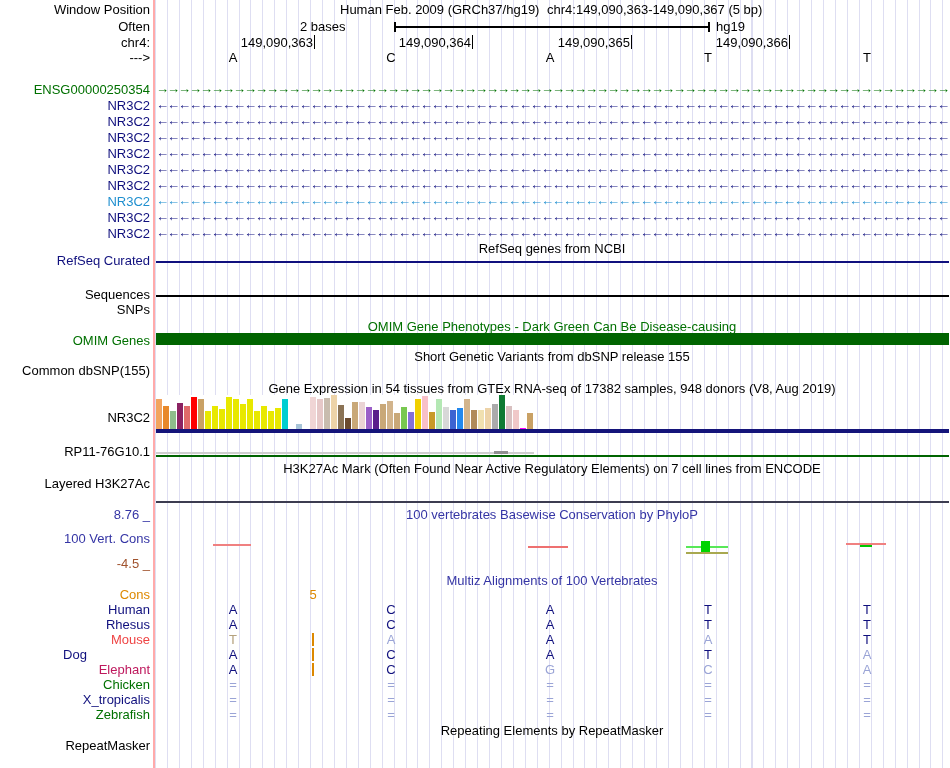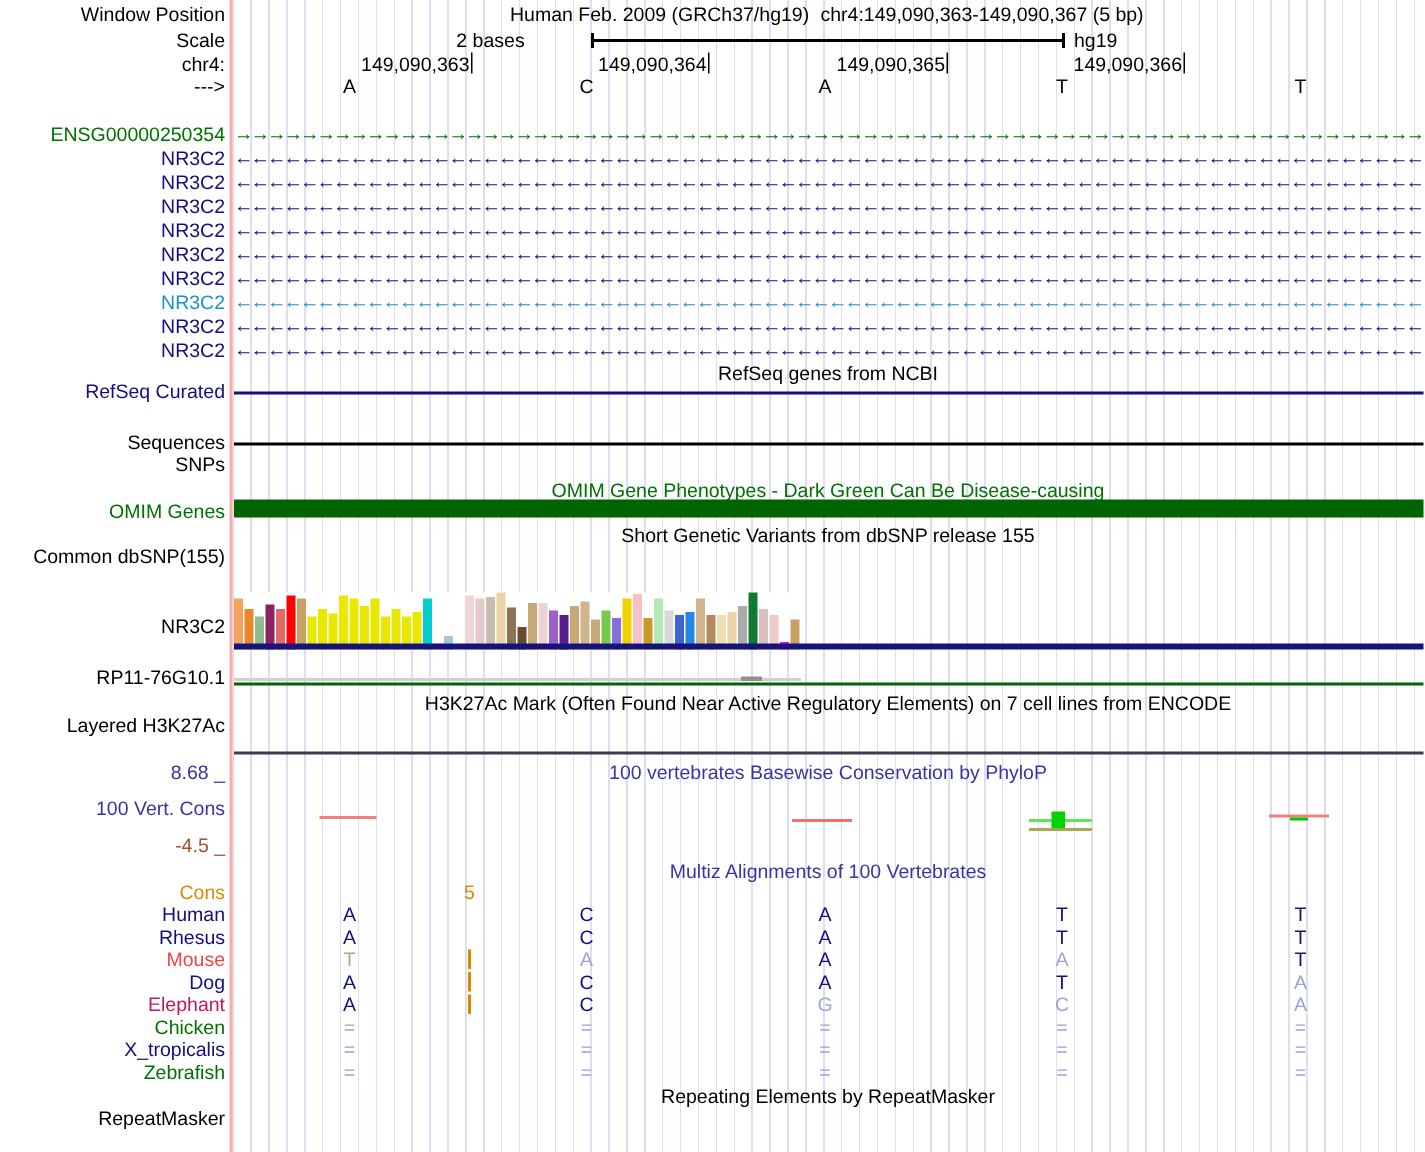--- a/index.html
+++ b/index.html
@@ -30,22 +30,22 @@
 <body>
 
 <div id="browser">
   <div class="track-bg"></div>
   <div class="side-line"></div>
 
   <div class="lbl" style="top:2px">Window Position</div>
   <div class="abs" style="top:2px;left:340px">Human Feb. 2009 (GRCh37/hg19)</div>
   <div class="abs" style="top:2px;left:547px">chr4:149,090,363-149,090,367 (5 bp)</div>
 
-  <div class="lbl" style="top:19px">Scale</div>
-  <div class="abs" style="top:19px;left:283px;width:88px;text-align:center">2 bases</div>
+  <div class="lbl" style="top:19px">Often</div>
+  <div class="abs" style="top:19px;left:300px;width:88px;text-align:left">2 bases</div>
   <div class="hline" style="top:26px;left:394px;width:316px;border-top:2px solid #000"></div>
   <div class="hline" style="top:22px;left:394px;width:2px;height:10px;background:#000"></div>
   <div class="hline" style="top:22px;left:708px;width:2px;height:10px;background:#000"></div>
   <div class="abs" style="top:19px;left:716px">hg19</div>
 
   <div class="lbl" style="top:35px">chr4:</div>
   <div class="coord" style="top:35px;left:203px">149,090,363</div>
   <div class="coord" style="top:35px;left:361px">149,090,364</div>
   <div class="coord" style="top:35px;left:520px">149,090,365</div>
   <div class="coord" style="top:35px;left:678px">149,090,366</div>
@@ -86,20 +86,21 @@
   <div class="hline" style="top:295px;left:156px;width:793px;height:2px;background:#000"></div>
   <div class="lbl" style="top:302px">SNPs</div>
 
   <div class="ttl grn" style="top:319px">OMIM Gene Phenotypes - Dark Green Can Be Disease-causing</div>
   <div class="lbl grn" style="top:333px">OMIM Genes</div>
   <div class="hline" style="top:333px;left:156px;width:793px;height:12px;background:#006400"></div>
 
   <div class="ttl" style="top:349px">Short Genetic Variants from dbSNP release 155</div>
   <div class="lbl" style="top:363px">Common dbSNP(155)</div>
 
+  <div class="ttl" style="top:381px">Gene Expression in 54 tissues from GTEx RNA-seq of 17382 samples, 948 donors (V8, Aug 2019)</div>
   <div class="lbl" style="top:410px">NR3C2</div>
   <div id="gtex-bars">
       <span style="height: 34px; background: rgb(242, 164, 95);"></span>
       <span style="height: 27px; background: rgb(232, 136, 42);"></span>
       <span style="height: 22px; background: rgb(143, 188, 139);"></span>
       <span style="height: 30px; background: rgb(139, 34, 98);"></span>
       <span style="height: 27px; background: rgb(224, 106, 106);"></span>
       <span style="height: 36px; background: rgb(255, 0, 0);"></span>
       <span style="height: 34px; background: rgb(201, 161, 101);"></span>
       <span style="height: 22px; background: rgb(232, 232, 0);"></span>
@@ -154,21 +155,21 @@
 
   <div class="lbl" style="top:444px">RP11-76G10.1</div>
   <div class="hline" style="top:452px;left:156px;width:378px;height:2px;background:#CFCFCF"></div>
   <div class="hline" style="top:451px;left:494px;width:14px;height:3px;background:#909090"></div>
   <div class="hline" style="top:455px;left:156px;width:793px;height:2px;background:#006400"></div>
 
   <div class="ttl" style="top:461px">H3K27Ac Mark (Often Found Near Active Regulatory Elements) on 7 cell lines from ENCODE</div>
   <div class="lbl" style="top:476px">Layered H3K27Ac</div>
   <div class="hline" style="top:501px;left:156px;width:793px;height:2px;background:#3C3C50"></div>
 
-  <div class="lbl" style="top:507px;color:#3535A5">8.68 _</div>
+  <div class="lbl" style="top:507px;color:#3535A5">8.76 _</div>
   <div class="ttl blu" style="top:507px">100 vertebrates Basewise Conservation by PhyloP</div>
   <div class="lbl blu" style="top:531px">100 Vert. Cons</div>
   <div class="lbl" style="top:556px;color:#A0522D">-4.5 _</div>
   <div class="hline" style="top:544px;left:213px;width:38px;height:2px;background:#F08080"></div>
   <div class="hline" style="top:546px;left:528px;width:40px;height:2px;background:#EE7070"></div>
   <div class="hline" style="top:546px;left:686px;width:42px;height:2px;background:#58E858"></div>
   <div class="hline" style="top:541px;left:701px;width:9px;height:11px;background:#00D400"></div>
   <div class="hline" style="top:552px;left:686px;width:42px;height:2px;background:#A8A850"></div>
   <div class="hline" style="top:543px;left:846px;width:40px;height:2px;background:#F08080"></div>
   <div class="hline" style="top:545px;left:860px;width:12px;height:2px;background:#00C800"></div>
@@ -194,21 +195,21 @@
       <span class="mz-cell" style="left: 699px; color: rgb(16, 16, 126);">T</span>
     </div>
   <div class="lbl" style="top: 632px; color: #ef4444;">Mouse</div>
   <div class="mz-row" style="top:632px">
       <span class="mz-cell" style="left: 65px; color: rgb(181, 162, 126);">T</span>
       <span class="mz-cell" style="left: 223px; color: rgb(154, 164, 214);">A</span>
       <span class="mz-cell" style="left: 382px; color: rgb(16, 16, 126);">A</span>
       <span class="mz-cell" style="left: 540px; color: rgb(154, 164, 214);">A</span>
       <span class="mz-cell" style="left: 699px; color: rgb(16, 16, 126);">T</span>
     </div>
-  <div class="lbl" style="top: 647px; color: rgb(16, 16, 126);">Dog</div>
+  <div class="lbl" style="top: 647px; color: rgb(16, 16, 126); text-align: center;">Dog</div>
   <div class="mz-row" style="top:647px">
       <span class="mz-cell" style="left: 65px; color: rgb(16, 16, 126);">A</span>
       <span class="mz-cell" style="left: 223px; color: rgb(16, 16, 126);">C</span>
       <span class="mz-cell" style="left: 382px; color: rgb(16, 16, 126);">A</span>
       <span class="mz-cell" style="left: 540px; color: rgb(16, 16, 126);">T</span>
       <span class="mz-cell" style="left: 699px; color: rgb(154, 164, 214);">A</span>
     </div>
   <div class="lbl" style="top: 662px; color: #be185d;">Elephant</div>
   <div class="mz-row" style="top:662px">
       <span class="mz-cell" style="left: 65px; color: rgb(16, 16, 126);">A</span>

